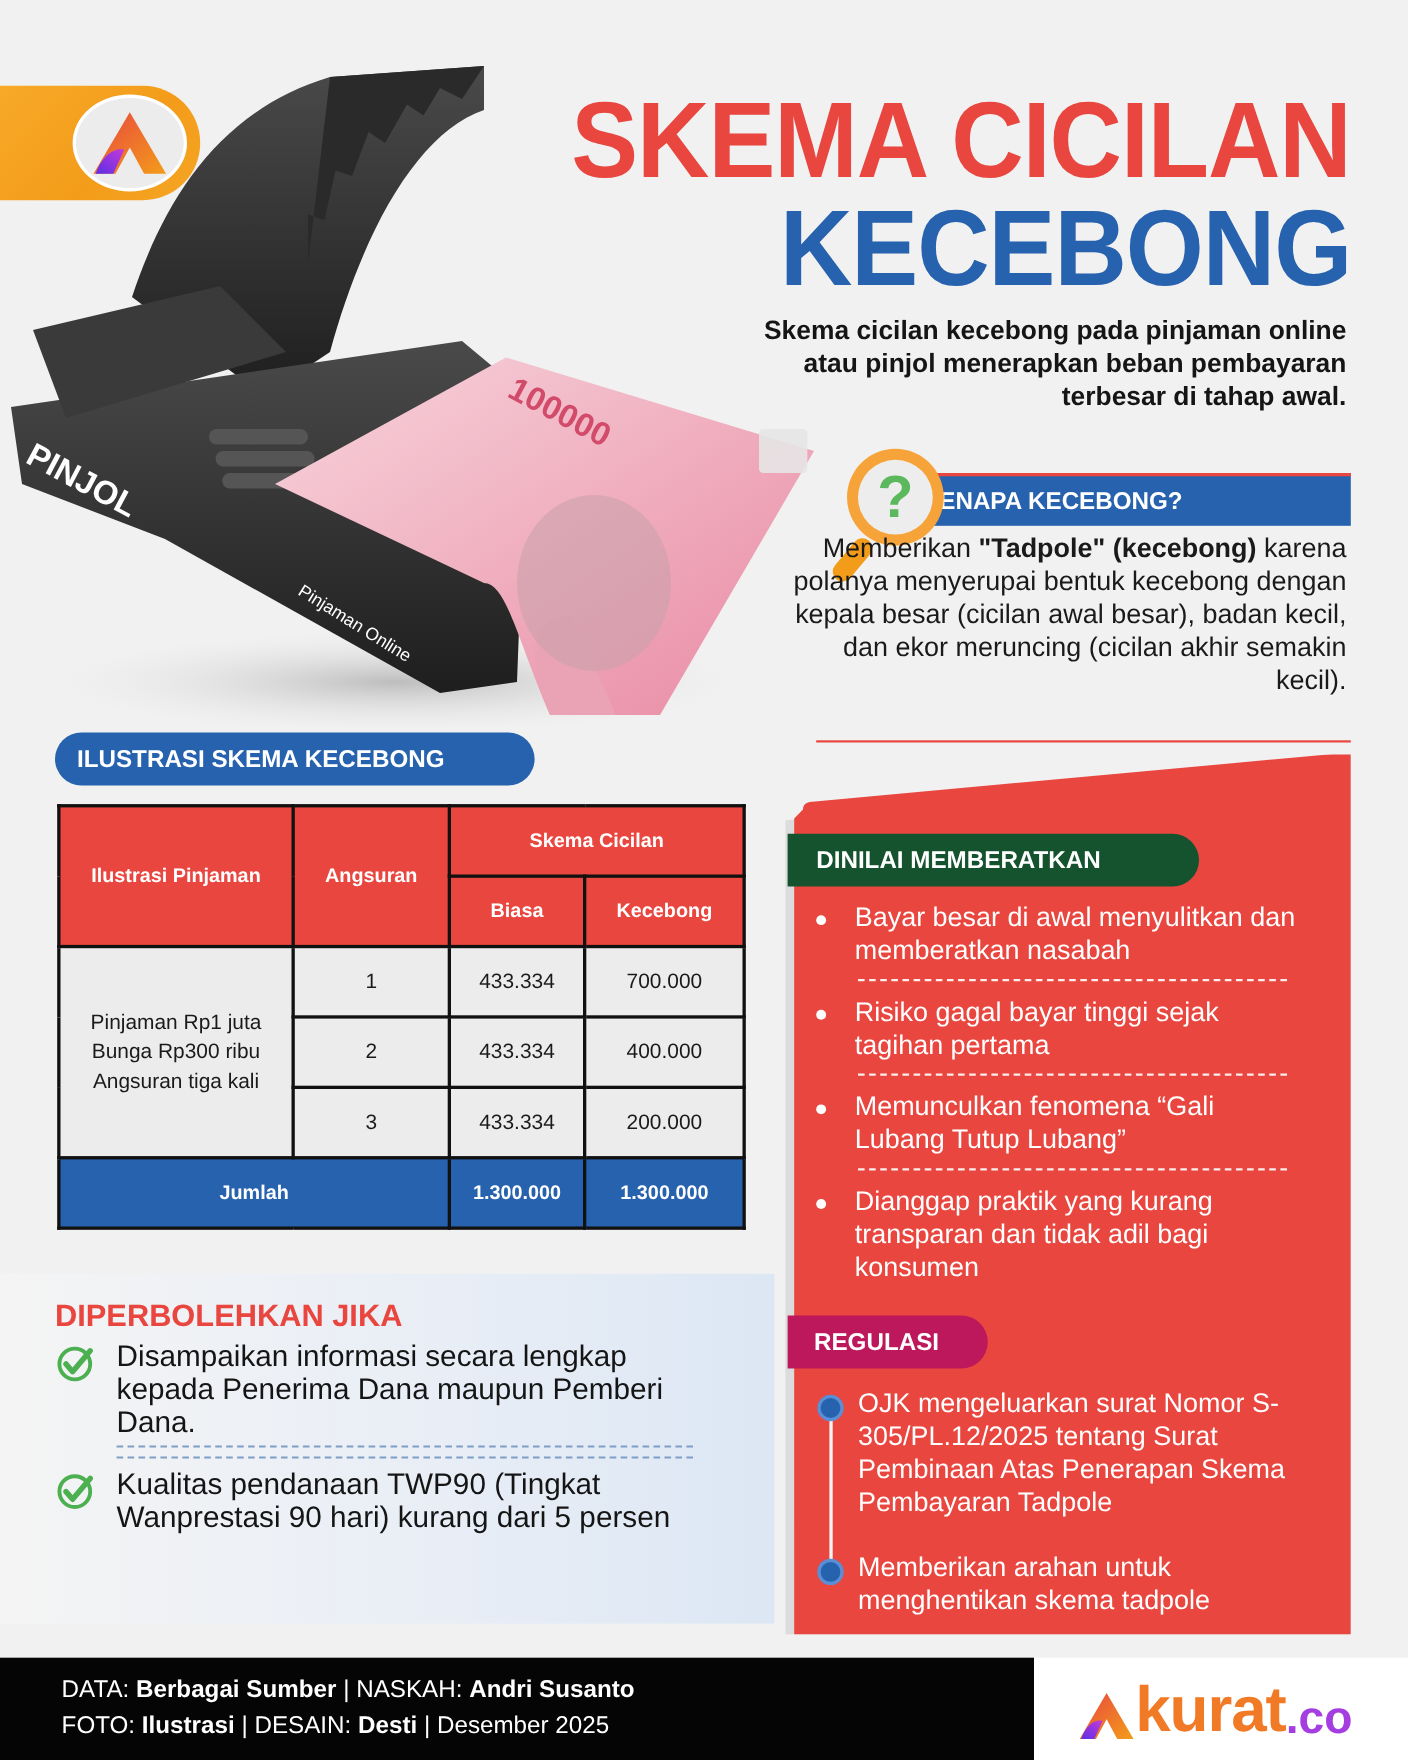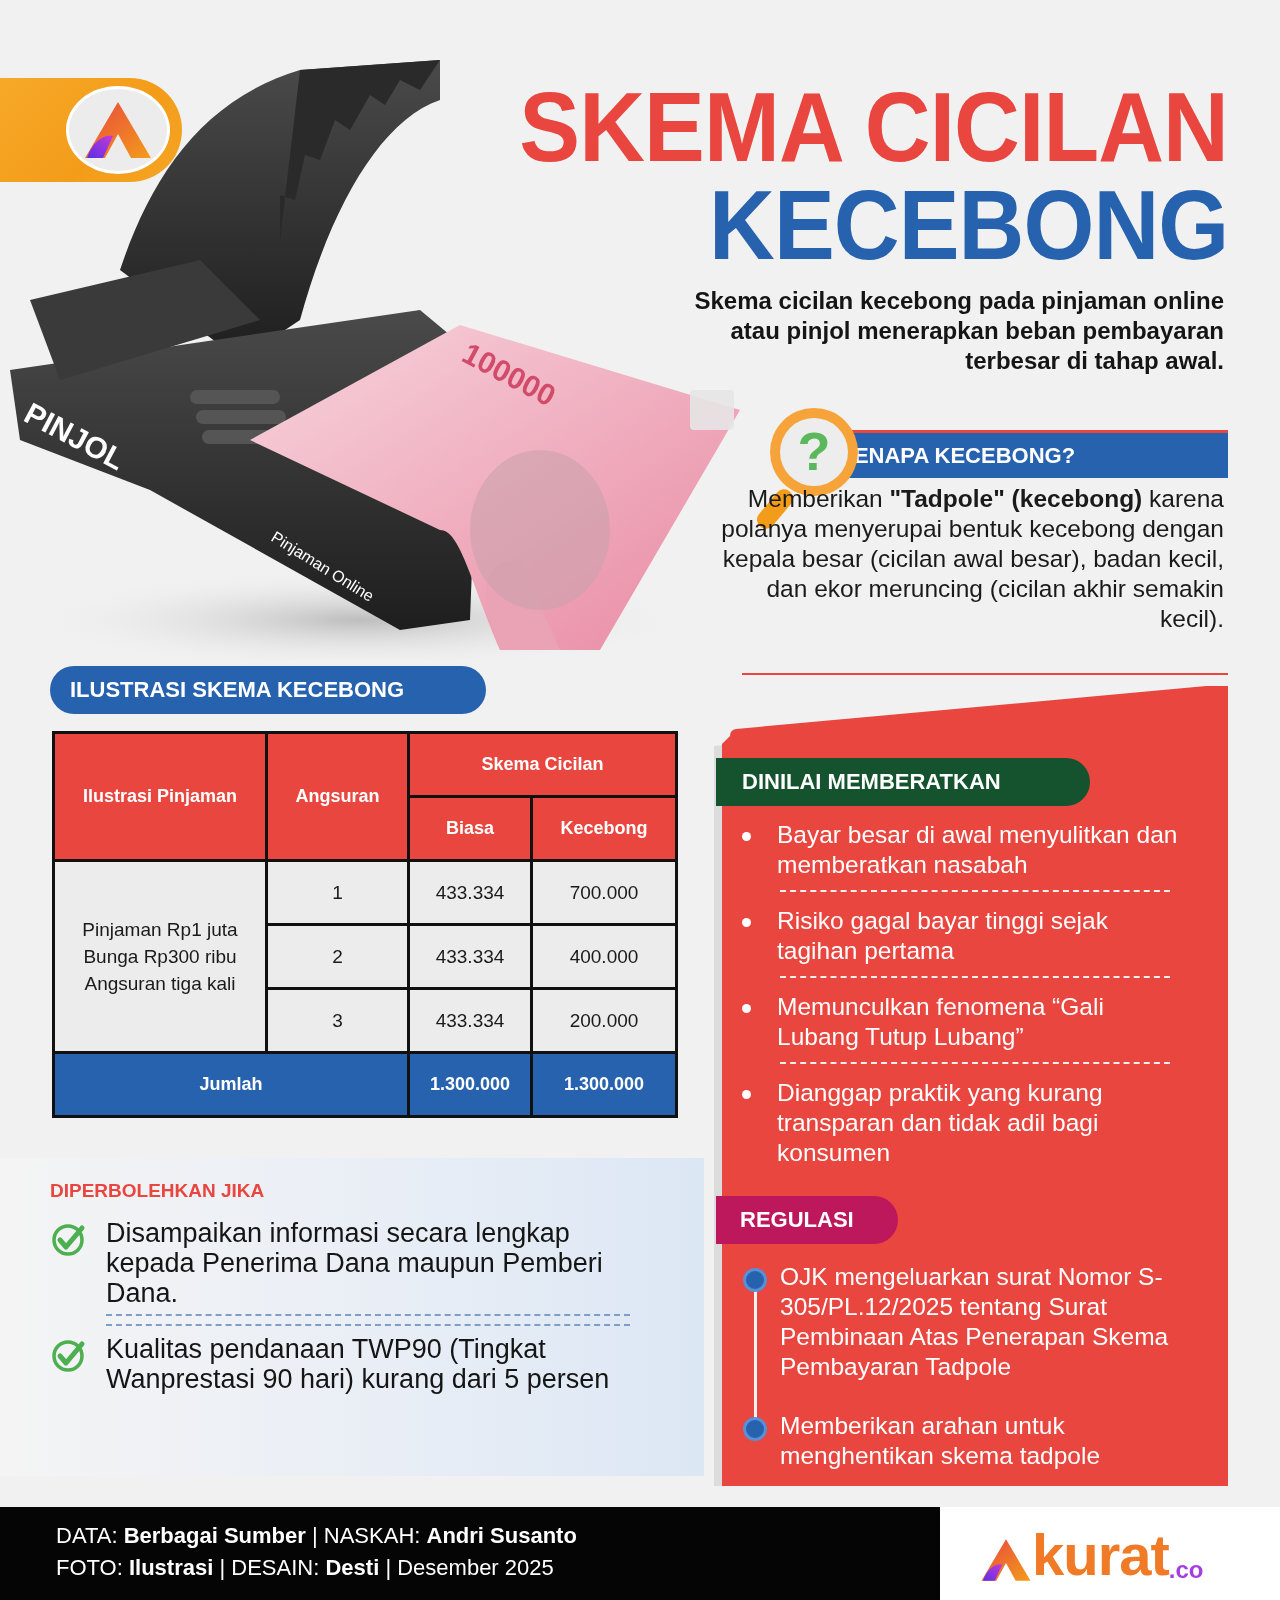--- a/index.html
+++ b/index.html
@@ -100,21 +100,21 @@
       background: #2762ae; color: #fff; font-weight: bold; font-size: 18px;
     }
 
     
     .allow-panel {
       left: 0; top: 1158px; width: 704px; height: 318px;
       background: linear-gradient(90deg, #f4f4f4 0%, #e9eef6 55%, #dce7f4 100%);
     }
     .allow-title {
       left: 50px; top: 1180px;
-      color: #e8463f; font-weight: bold; font-size: 19px;
+      color: #e8463f; font-weight: bold; font-size: 28px;
       font-family: "Liberation Sans", sans-serif;
     }
     .allow-list { left: 50px; top: 1218px; width: 600px; }
     .allow-item {
       display: flex; align-items: flex-start; gap: 20px;
       font-family: "Liberation Sans", sans-serif;
       font-size: 27px; line-height: 30px; color: #151515;
     }
     .allow-item .chk { flex: 0 0 36px; height: 36px; margin-top: 4px; }
     .allow-sep {
@@ -173,21 +173,21 @@
     .brand {
       left: 980px; top: 1520px; height: 64px;
       display: flex; align-items: flex-end;
     }
     .brand-word {
       font-family: "Liberation Sans", sans-serif; font-weight: bold;
       font-size: 58px; line-height: 1; color: #f07a25; letter-spacing: -1px;
     }
     .brand-tld {
       font-family: "Liberation Sans", sans-serif; font-weight: bold;
-      font-size: 24px; line-height: 1; color: #a43ee0; margin-bottom: 2px;
+      font-size: 42px; line-height: 1; color: #a43ee0; margin-bottom: 2px;
     }
   </style>
 </head>
 <body>
 
 <div class="abs badge-bar"></div>
 <div class="abs badge-circle">
   <svg width="70" height="60" viewBox="0 0 70 60">
     <defs>
       <linearGradient id="ag" x1="0" y1="0" x2="1" y2="1">

